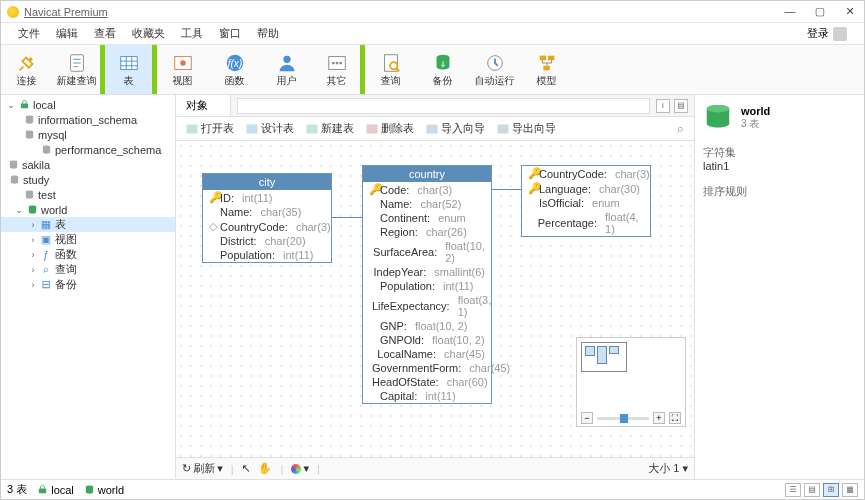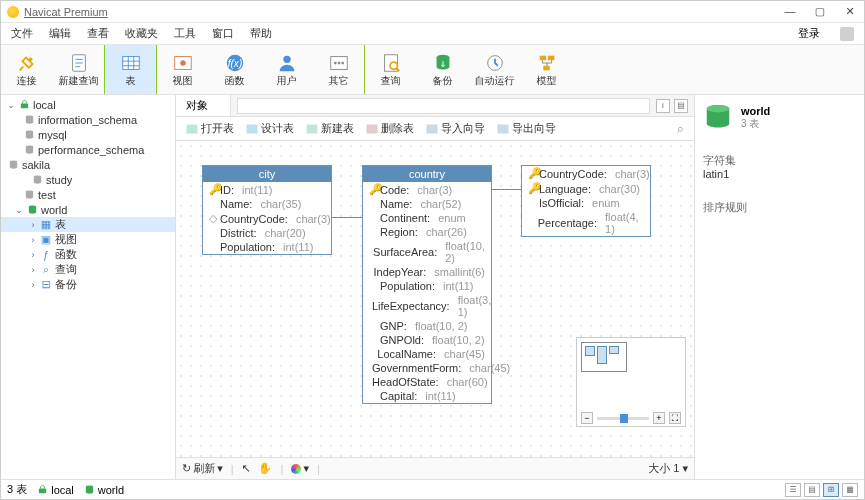--- a/index.html
+++ b/index.html
@@ -2,27 +2,27 @@
 <html><head>
 <meta charset="utf-8">
 <style>
 * { margin: 0; padding: 0; box-sizing: border-box; font-family: "Microsoft YaHei", "SimSun", sans-serif; font-size: 11px; }
 body { width: 865px; height: 500px; background: #fff; display: flex; flex-direction: column; border: 1px solid #ccc; overflow: hidden; }
 .titlebar { height: 22px; display: flex; align-items: center; padding: 0 6px; border-bottom: 1px solid #e5e5e5; }
 .titlebar .logo { width: 12px; height: 12px; background: radial-gradient(circle at 40% 40%, #ffd84d, #f7b500); border-radius: 50%; margin-right: 5px; }
 .titlebar .title { flex: 1; color: #666; text-decoration: underline; }
 .winbtns { display: flex; gap: 14px; color: #444; }
 .winbtn { width: 16px; text-align: center; cursor: default; }
-.menubar { height: 22px; display: flex; align-items: center; gap: 16px; padding: 0 10px; border-bottom: 1px solid #e5e5e5; }
+.menubar { height: 22px; display: flex; align-items: center; gap: 16px; padding: 0 17px; border-bottom: 1px solid #e5e5e5; }
 .menu { color: #333; }
-.login-area { margin-left: auto; display: flex; align-items: center; gap: 20px; }
+.login-area { margin-left: auto; display: flex; align-items: center; gap: 4px; }
 .login-area .avatar { width: 14px; height: 14px; background: #d0d0d0; border-radius: 2px; }
 .toolbar { height: 50px; display: flex; border-bottom: 1px solid #e0e0e0; background: #fafafa; }
 .tbbtn { width: 52px; display: flex; flex-direction: column; align-items: center; justify-content: center; gap: 0; color: #333; border-right: 1px solid transparent; }
-.tbbtn.sep { border-right: 1px solid #84cc16; }
+.tbbtn.sep { border-right: 5px solid #84cc16; }
 .tbbtn.active { background: #d9ecff; }
 .tbicon { width: 22px; height: 22px; display: flex; align-items: center; justify-content: center; font-size: 16px; }
 .tblabel { font-size: 10px; }
 .tbicon svg { width: 22px; height: 22px; }
 .body { flex: 1; display: flex; min-height: 0; }
 .sidebar { width: 175px; border-right: 1px solid #e0e0e0; overflow: auto; padding: 2px 0; }
 .tree-row { display: flex; align-items: center; height: 15px; padding-left: 6px; gap: 3px; color: #333; }
 .tree-row.sel { background: #d9ecff; }
 .caret { width: 8px; color: #666; font-size: 9px; text-align: center; }
 .ticon { width: 12px; height: 11px; display: inline-flex; align-items: center; justify-content: center; }
@@ -55,21 +55,21 @@
 .canvas-footer { height: 22px; display: flex; align-items: center; gap: 8px; padding: 0 6px; border-top: 1px solid #e0e0e0; background: #fafafa; }
 .cf-sep { color: #ccc; }
 .cf-btn { display: flex; align-items: center; gap: 2px; color: #333; }
 .cf-right { margin-left: auto; color: #333; }
 .rightpanel { width: 170px; border-left: 1px solid #e0e0e0; padding: 8px; display: flex; flex-direction: column; gap: 10px; }
 .rp-head { display: flex; align-items: center; gap: 8px; }
 .rp-dbico { width: 30px; height: 30px; }
 .rp-dbico svg { width: 30px; height: 30px; }
 .rp-title { font-weight: bold; }
 .rp-sub { color: #888; font-size: 10px; }
-.rp-sec-label { color: #666; margin-top: 10px; }
+.rp-sec-label { color: #666; margin-top: 2px; }
 .rp-sec-val { color: #333; }
 .statusbar { height: 20px; display: flex; align-items: center; padding: 0 6px; border-top: 1px solid #e0e0e0; background: #fff; }
 .status-left { display: flex; align-items: center; gap: 10px; }
 .status-item { display: flex; align-items: center; gap: 3px; }
 .status-right { margin-left: auto; display: flex; gap: 3px; }
 .view-sw { width: 16px; height: 14px; border: 1px solid #bbb; background: #fff; display: flex; align-items: center; justify-content: center; font-size: 8px; color: #666; }
 .view-sw.active { background: #d9ecff; border-color: #5b8db8; }
 </style>
 </head>
 <body>
@@ -230,39 +230,39 @@
       </div>
       <div class="tree-row" style="padding-left:22px">
         <span class="ticon db">
           <svg viewBox="0 0 12 12">
             <ellipse cx="6" cy="3" rx="4" ry="1.5" fill="#aaa"></ellipse>
             <path d="M2 3v6c0 .8 1.8 1.5 4 1.5s4-.7 4-1.5V3" fill="#aaa"></path>
           </svg>
         </span>
         <span>mysql</span>
       </div>
-      <div class="tree-row" style="padding-left:22px">
+      <div class="tree-row" style="padding-left:39px">
         <span class="ticon db">
           <svg viewBox="0 0 12 12">
             <ellipse cx="6" cy="3" rx="4" ry="1.5" fill="#aaa"></ellipse>
             <path d="M2 3v6c0 .8 1.8 1.5 4 1.5s4-.7 4-1.5V3" fill="#aaa"></path>
           </svg>
         </span>
         <span>performance_schema</span>
       </div>
       <div class="tree-row" style="">
         <span class="ticon db">
           <svg viewBox="0 0 12 12">
             <ellipse cx="6" cy="3" rx="4" ry="1.5" fill="#aaa"></ellipse>
             <path d="M2 3v6c0 .8 1.8 1.5 4 1.5s4-.7 4-1.5V3" fill="#aaa"></path>
           </svg>
         </span>
         <span>sakila</span>
       </div>
-      <div class="tree-row" style="padding-left:30px">
+      <div class="tree-row" style="padding-left:7px">
         <span class="ticon db">
           <svg viewBox="0 0 12 12">
             <ellipse cx="6" cy="3" rx="4" ry="1.5" fill="#aaa"></ellipse>
             <path d="M2 3v6c0 .8 1.8 1.5 4 1.5s4-.7 4-1.5V3" fill="#aaa"></path>
           </svg>
         </span>
         <span>study</span>
       </div>
       <div class="tree-row" style="padding-left:22px">
         <span class="ticon db">
@@ -370,21 +370,21 @@
             </svg>
           </span>
           <span>导出向导</span>
         </span>
         <span class="search-ico">⌕</span>
     </div>
 
     <div class="canvas-wrap" id="canvas">
         <div class="rel-line" style="left: 316px; top: 48px; width: 29px;"></div>
         <div class="rel-line" style="left: 156px; top: 76px; width: 30px;"></div>
-      <div class="erd" style="left: 26px; top: 24px; width: 130px;">
+      <div class="erd" style="left: 26px; top: 32px; width: 130px;">
           <div class="erd-h">city</div>
           <div class="erd-row">
             <span class="k"><span style="color:#e6a817">🔑</span></span>
             <span class="fname">ID:</span> 
             <span class="ftype">int(11)</span>
           </div>
           <div class="erd-row">
             <span class="k"></span>
             <span class="fname">Name:</span> 
             <span class="ftype">char(35)</span>

